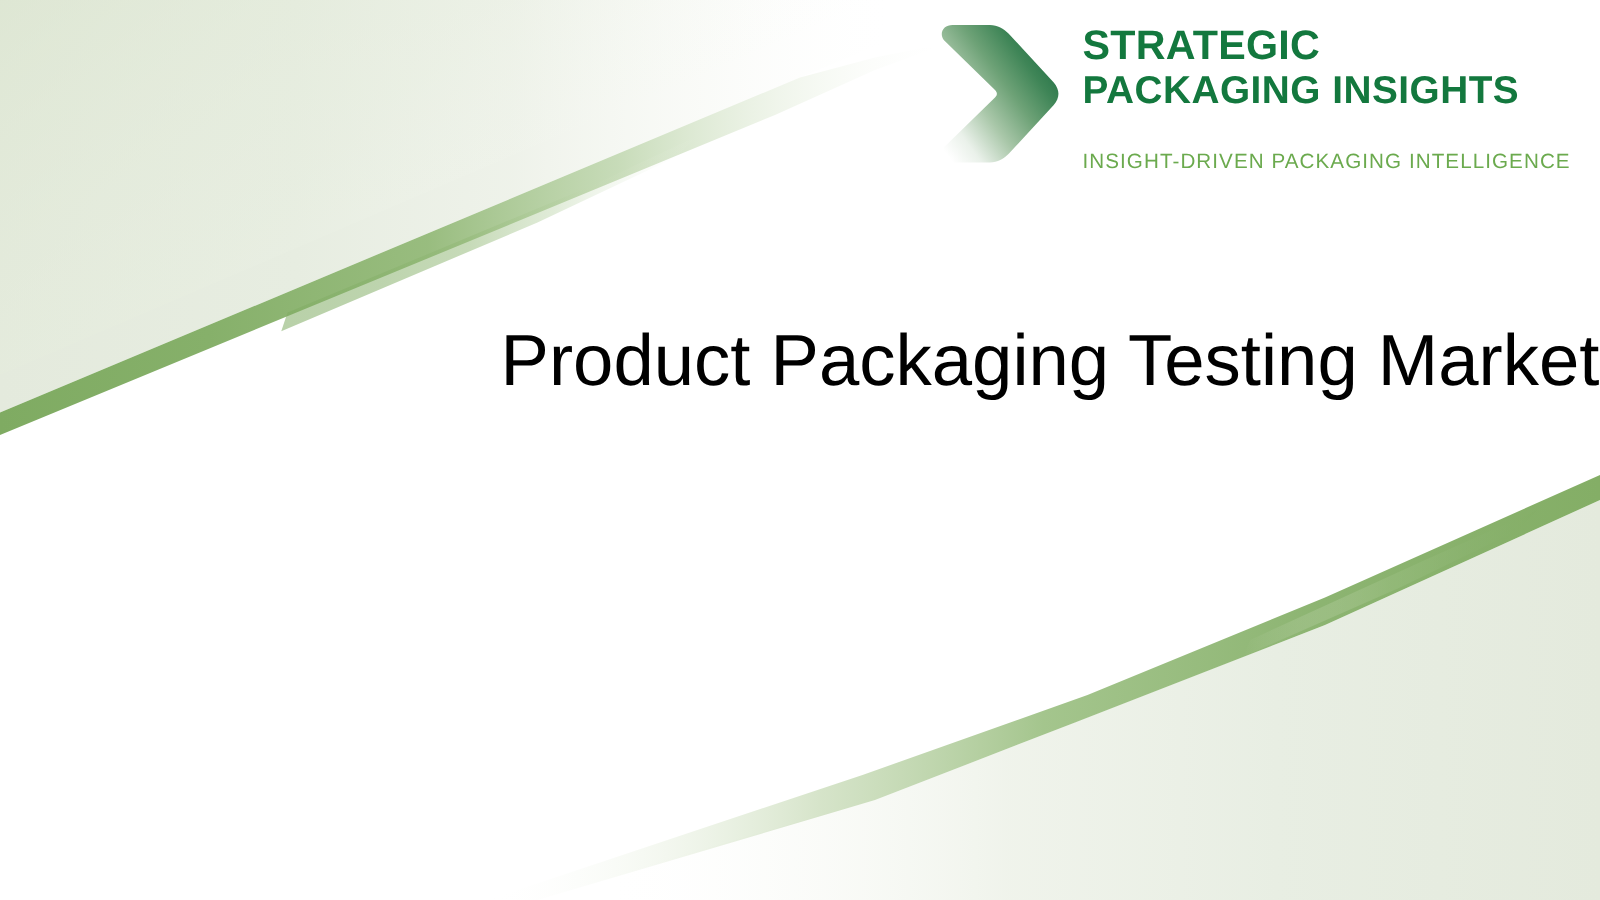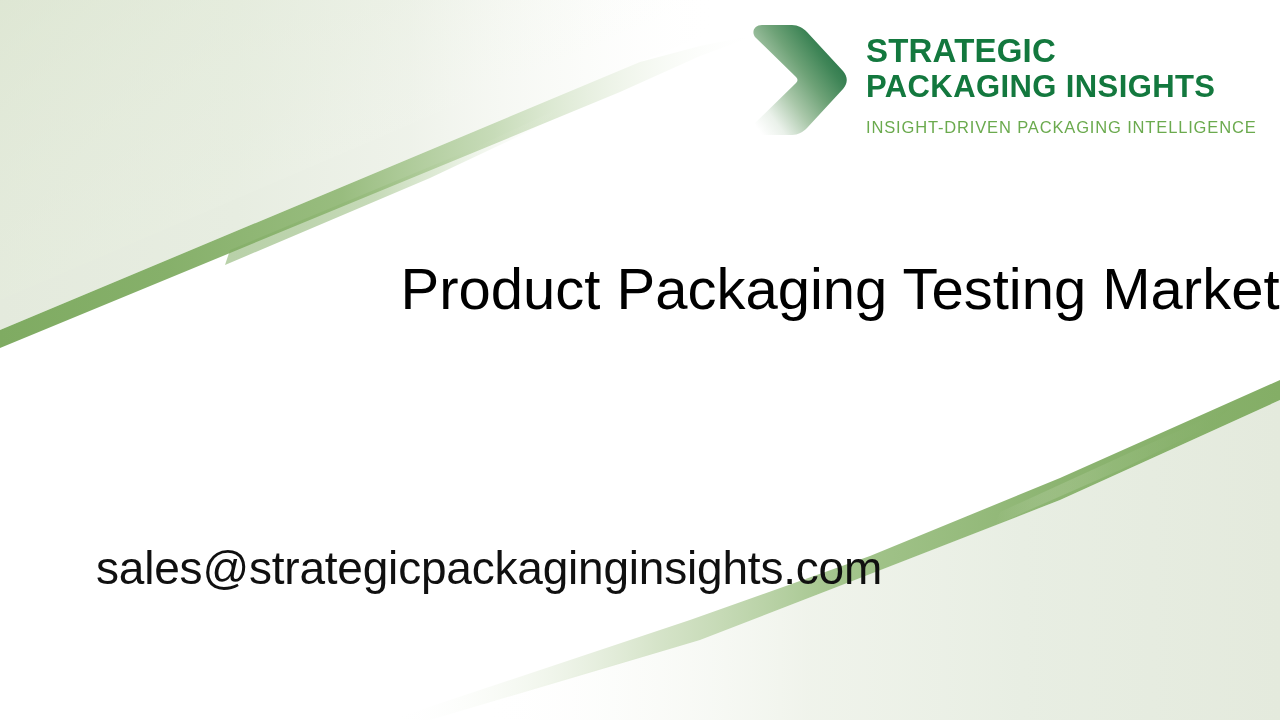--- a/index.html
+++ b/index.html
@@ -31,21 +31,21 @@
 
   
   .logo-block {
     position: absolute;
     left: 746px;
     top: 12px;
     width: 510px;
     height: 125px;
     background: #ffffff;
     display: flex;
-    align-items: flex-end;
+    align-items: flex-start;
   }
   .logo-mark {
     width: 104px;
     height: 118px;
     flex: 0 0 104px;
     margin-top: 2px;
   }
   .logo-text {
     margin-left: 16px;
     padding-top: 6px;
@@ -57,21 +57,21 @@
     font-size: 33px;
     line-height: 36px;
     letter-spacing: 0.2px;
     white-space: nowrap;
   }
   .wordmark-line.l2 {
     font-size: 31px;
     letter-spacing: 0.4px;
   }
   .tagline {
-    margin-top: 13px;
+    margin-top: 30px;
     color: #6BAA4E;
     font-family: "Liberation Sans", sans-serif;
     font-weight: normal;
     font-size: 16.5px;
     letter-spacing: 0.85px;
     white-space: nowrap;
   }
 
   
   .slide-title {
@@ -199,15 +199,14 @@
 
     <div class="logo-text">
       <div class="wordmark-line l1">STRATEGIC</div>
       <div class="wordmark-line l2">PACKAGING INSIGHTS</div>
       <div class="tagline">INSIGHT-DRIVEN PACKAGING INTELLIGENCE</div>
     </div>
   </div>
 
   <h1 class="slide-title">Product Packaging Testing Market</h1>
 
-  <div class="contact-email">sales@strategicpackaginginsights.com</div>
 
 </div>
 
 </body></html>

